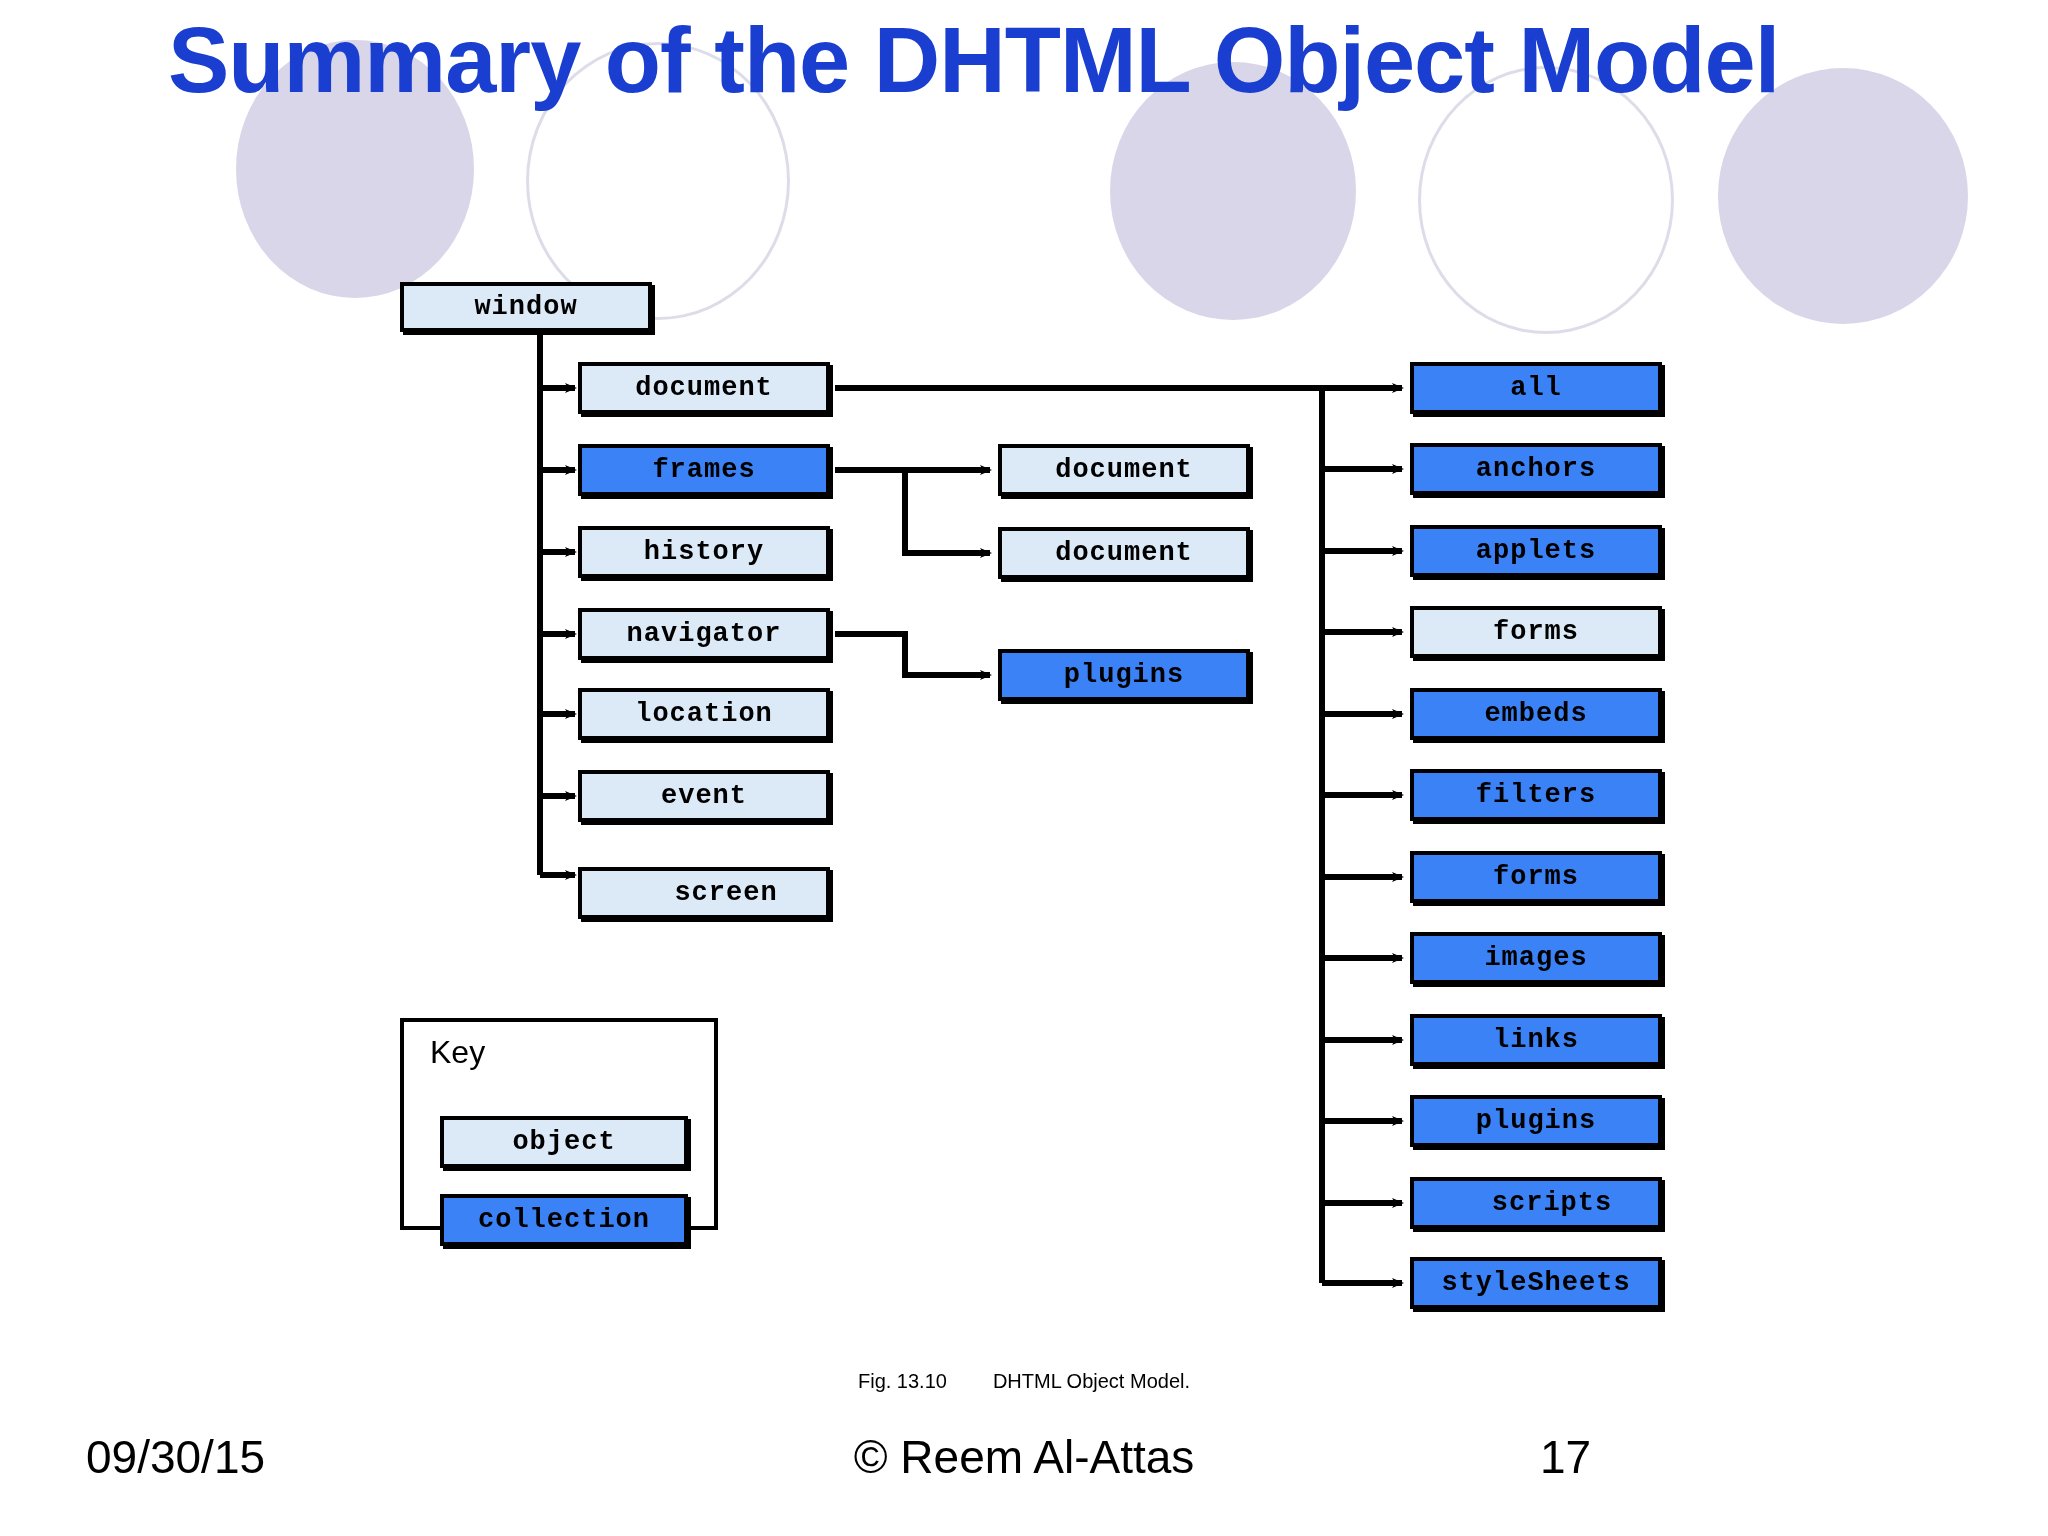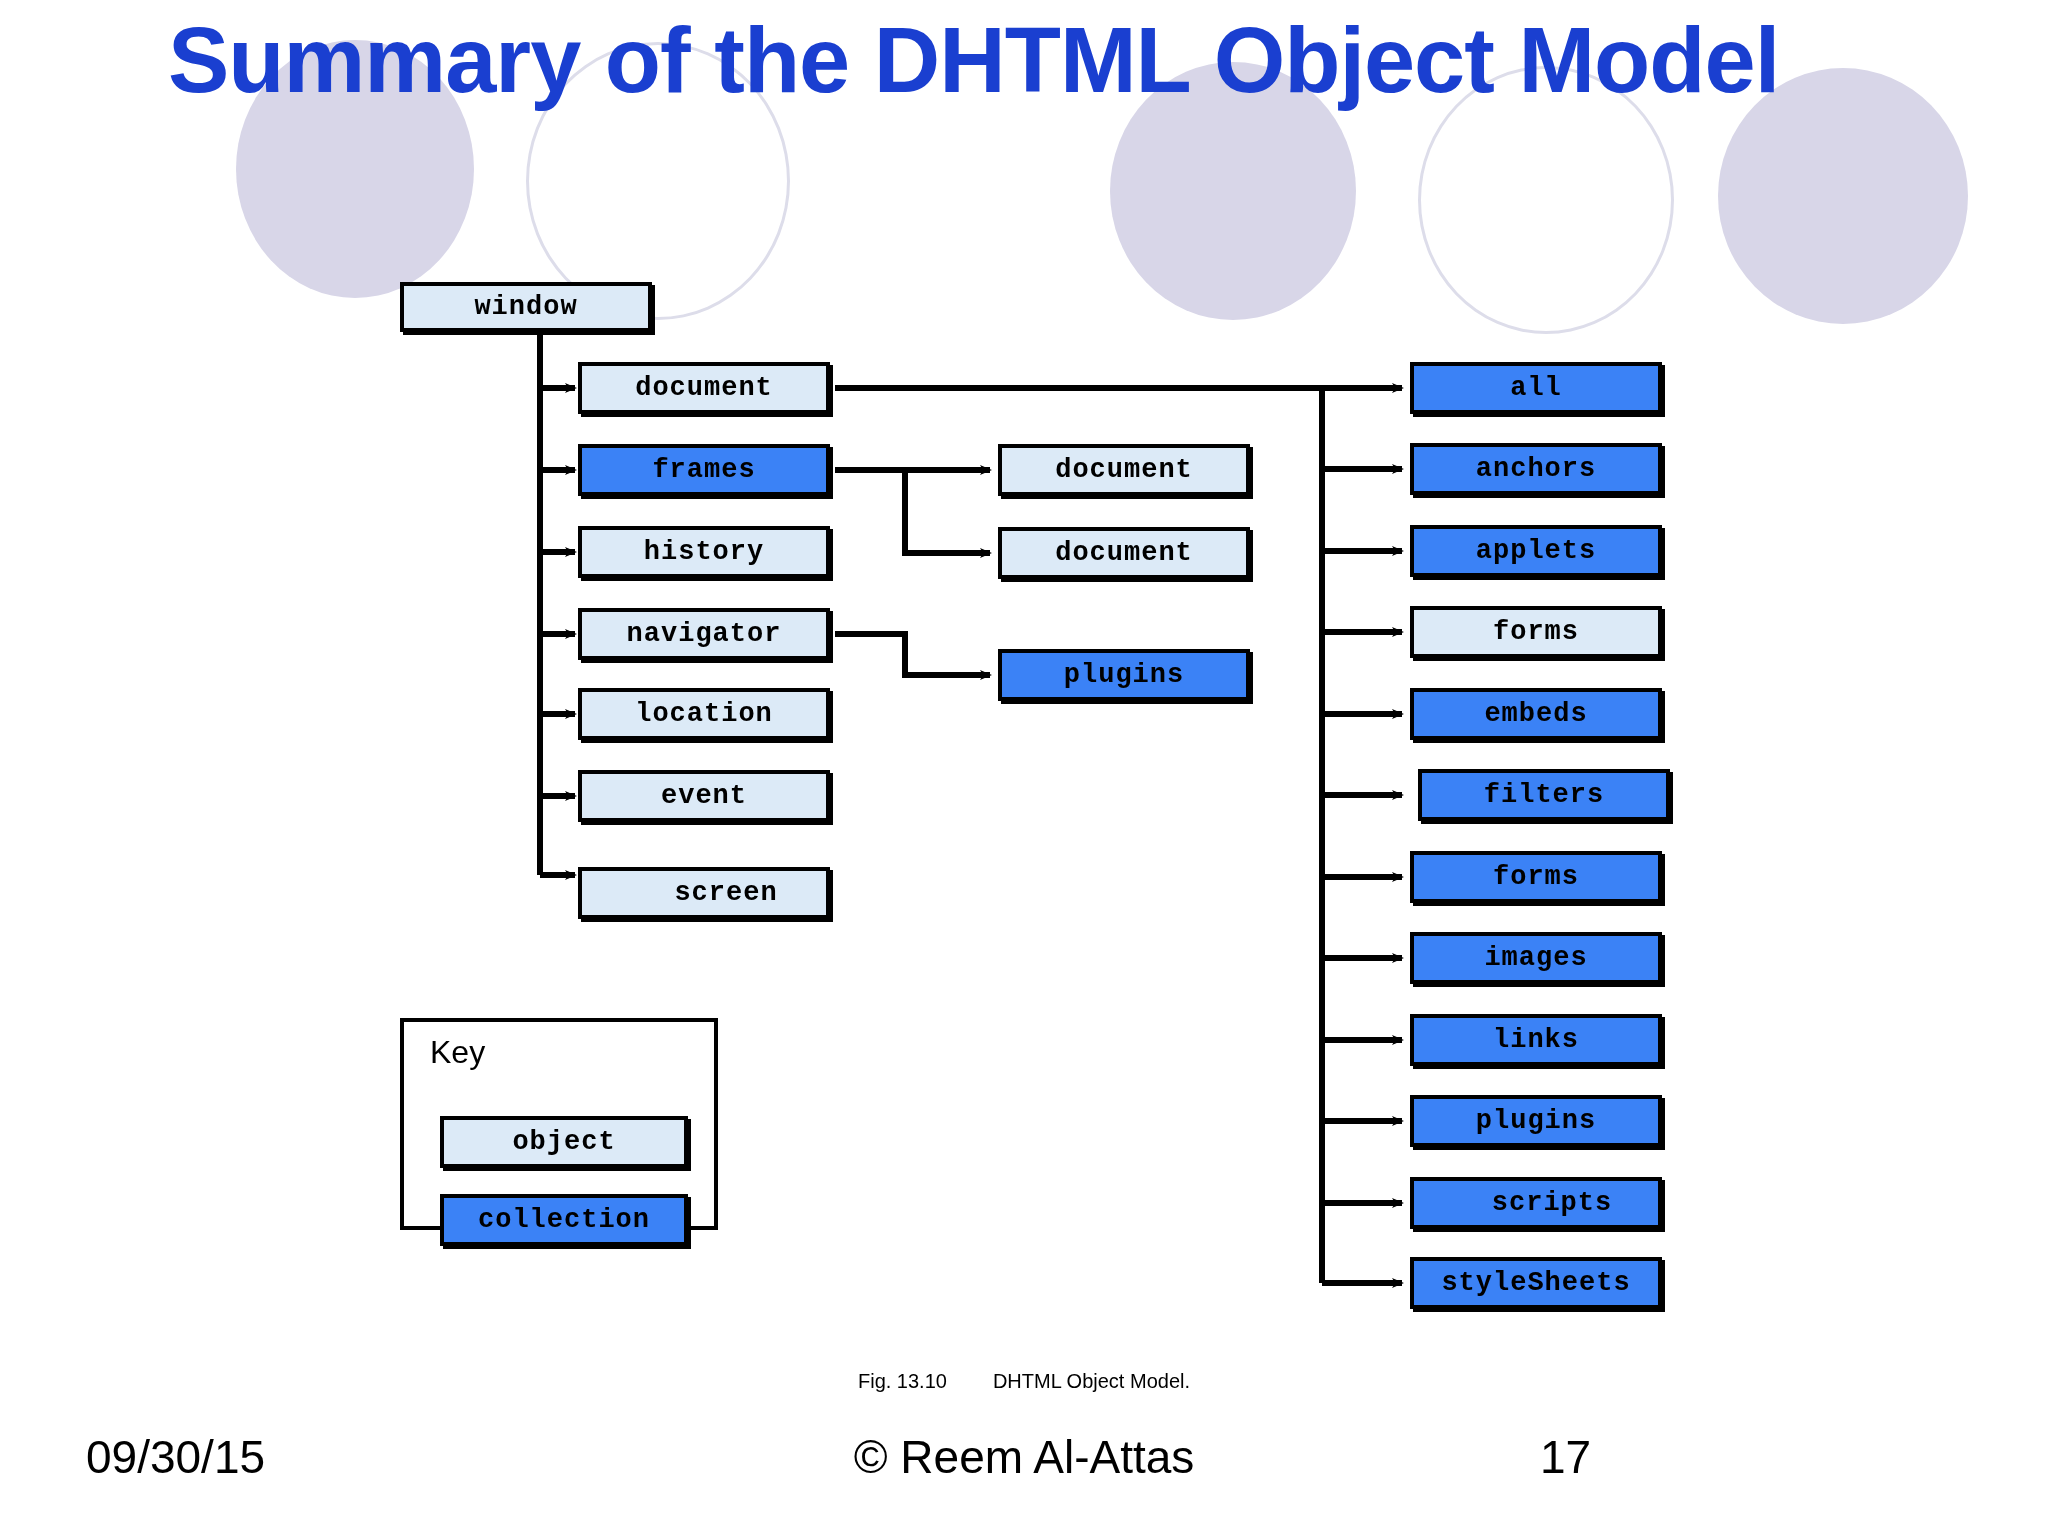--- a/index.html
+++ b/index.html
@@ -129,21 +129,21 @@
     <div class="node obj" style="left: 578px; top: 770px; width: 252px; height: 52px;">event</div>
     <div class="node obj" style="left: 578px; top: 867px; width: 252px; height: 52px; padding-left: 44px;">screen</div>
     <div class="node obj" style="left: 998px; top: 444px; width: 252px; height: 52px;">document</div>
     <div class="node obj" style="left: 998px; top: 527px; width: 252px; height: 52px;">document</div>
     <div class="node coll" style="left: 998px; top: 649px; width: 252px; height: 52px;">plugins</div>
     <div class="node coll" style="left: 1410px; top: 362px; width: 252px; height: 52px;">all</div>
     <div class="node coll" style="left: 1410px; top: 443px; width: 252px; height: 52px;">anchors</div>
     <div class="node coll" style="left: 1410px; top: 525px; width: 252px; height: 52px;">applets</div>
     <div class="node obj" style="left: 1410px; top: 606px; width: 252px; height: 52px;">forms</div>
     <div class="node coll" style="left: 1410px; top: 688px; width: 252px; height: 52px;">embeds</div>
-    <div class="node coll" style="left: 1410px; top: 769px; width: 252px; height: 52px; margin-left: 8px;">filters</div>
+    <div class="node coll" style="left: 1410px; top: 769px; width: 252px; height: 52px;">filters</div>
     <div class="node coll" style="left: 1410px; top: 851px; width: 252px; height: 52px;">forms</div>
     <div class="node coll" style="left: 1410px; top: 932px; width: 252px; height: 52px;">images</div>
     <div class="node coll" style="left: 1410px; top: 1014px; width: 252px; height: 52px;">links</div>
     <div class="node coll" style="left: 1410px; top: 1095px; width: 252px; height: 52px;">plugins</div>
     <div class="node coll" style="left: 1410px; top: 1177px; width: 252px; height: 52px; padding-left: 32px;">scripts</div>
     <div class="node coll" style="left: 1410px; top: 1257px; width: 252px; height: 52px;">styleSheets</div>
   </div>
 
 <div id="key">
   <div id="key-title">Key</div>

